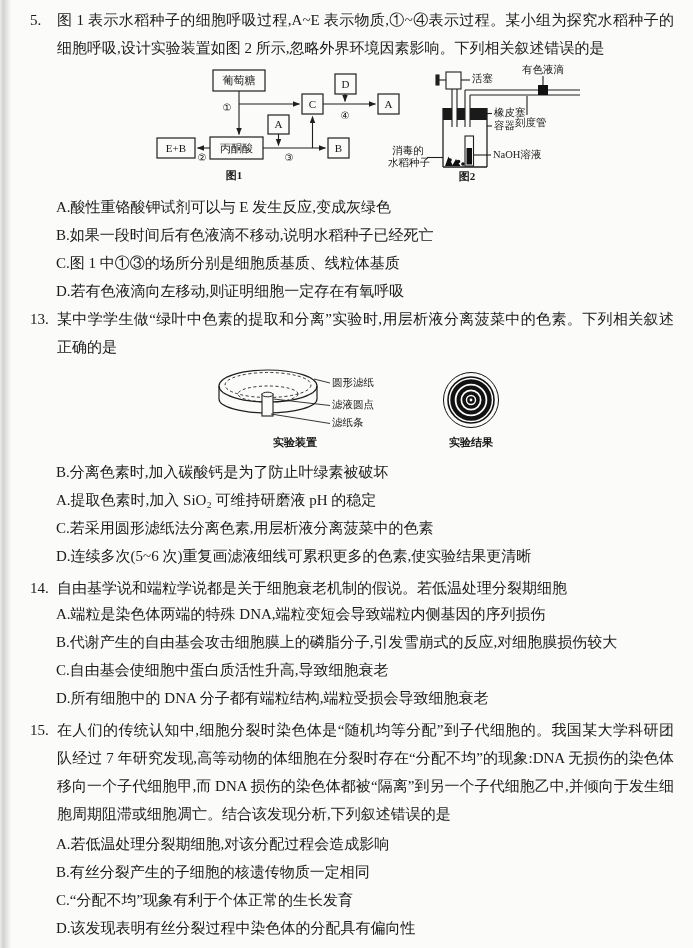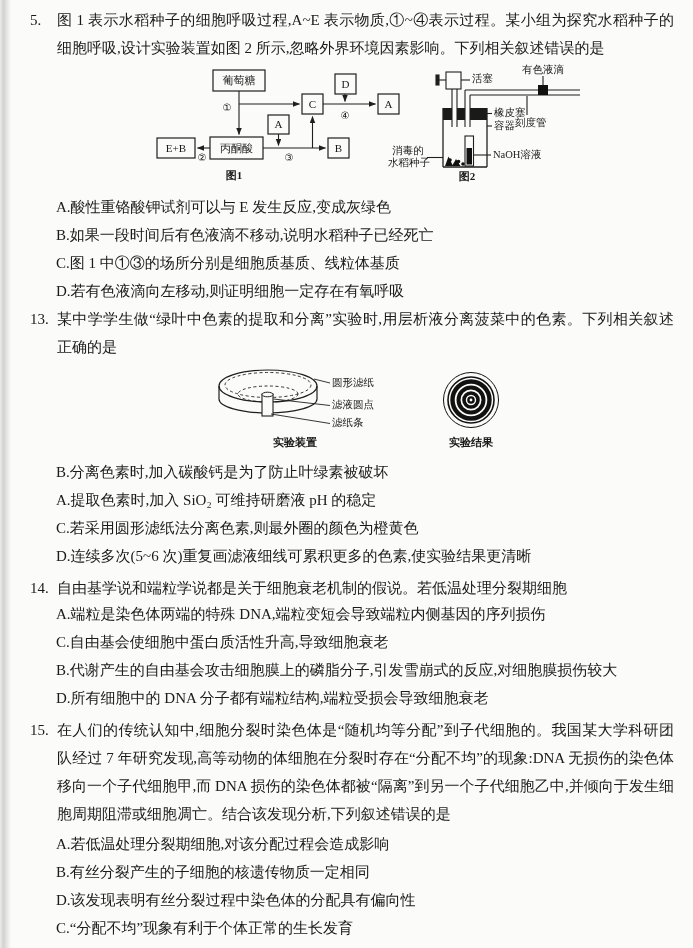--- a/index.html
+++ b/index.html
@@ -176,40 +176,40 @@
       <text x="152" y="40">滤液圆点</text>
       <text x="152" y="58">滤纸条</text>
       <text x="115" y="77.5" text-anchor="middle" font-size="11" class="cap">实验装置</text>
       <text x="291" y="77.5" text-anchor="middle" font-size="11" class="cap">实验结果</text>
     </g>
   </svg>
 
   <div class="options" style="top:458px">
     <div class="option">B.分离色素时,加入碳酸钙是为了防止叶绿素被破坏</div>
     <div class="option">A.提取色素时,加入 SiO₂ 可维持研磨液 pH 的稳定</div>
-    <div class="option">C.若采用圆形滤纸法分离色素,则最外圈的颜色为橙黄色</div>
+    <div class="option">C.若采用圆形滤纸法分离色素,用层析液分离菠菜中的色素</div>
     <div class="option">D.连续多次(5~6 次)重复画滤液细线可累积更多的色素,使实验结果更清晰</div>
   </div>
 
   <div class="stem" style="top:574px">
     <span class="qnum">14.</span>
     <span class="qtext">自由基学说和端粒学说都是关于细胞衰老机制的假说。若低温处理分裂期细胞</span>
   </div>
 
   <div class="options" style="top:600px">
     <div class="option">A.端粒是染色体两端的特殊 DNA,端粒变短会导致端粒内侧基因的序列损伤</div>
+    <div class="option">B.代谢产生的自由基会攻击细胞膜上的磷脂分子,引发雪崩式的反应,对细胞膜损伤较大</div>
     <div class="option">C.自由基会使细胞中蛋白质活性升高,导致细胞衰老</div>
-    <div class="option">B.代谢产生的自由基会攻击细胞膜上的磷脂分子,引发雪崩式的反应,对细胞膜损伤较大</div>
     <div class="option">D.所有细胞中的 DNA 分子都有端粒结构,端粒受损会导致细胞衰老</div>
   </div>
 
   <div class="stem" style="top:716px">
     <span class="qnum">15.</span>
     <span class="qtext">在人们的传统认知中,细胞分裂时染色体是“随机均等分配”到子代细胞的。我国某大学科研团队经过 7 年研究发现,高等动物的体细胞在分裂时存在“分配不均”的现象:DNA 无损伤的染色体移向一个子代细胞甲,而 DNA 损伤的染色体都被“隔离”到另一个子代细胞乙中,并倾向于发生细胞周期阻滞或细胞凋亡。结合该发现分析,下列叙述错误的是</span>
   </div>
 
   <div class="options" style="top:830px">
     <div class="option">A.若低温处理分裂期细胞,对该分配过程会造成影响</div>
     <div class="option">B.有丝分裂产生的子细胞的核遗传物质一定相同</div>
+    <div class="option">C.“分配不均”现象有利于个体正常的生长发育</div>
     <div class="option">D.该发现表明有丝分裂过程中染色体的分配具有偏向性</div>
-    <div class="option">C.“分配不均”现象有利于个体正常的生长发育</div>
   </div>
 </div>
 
 </body></html>

